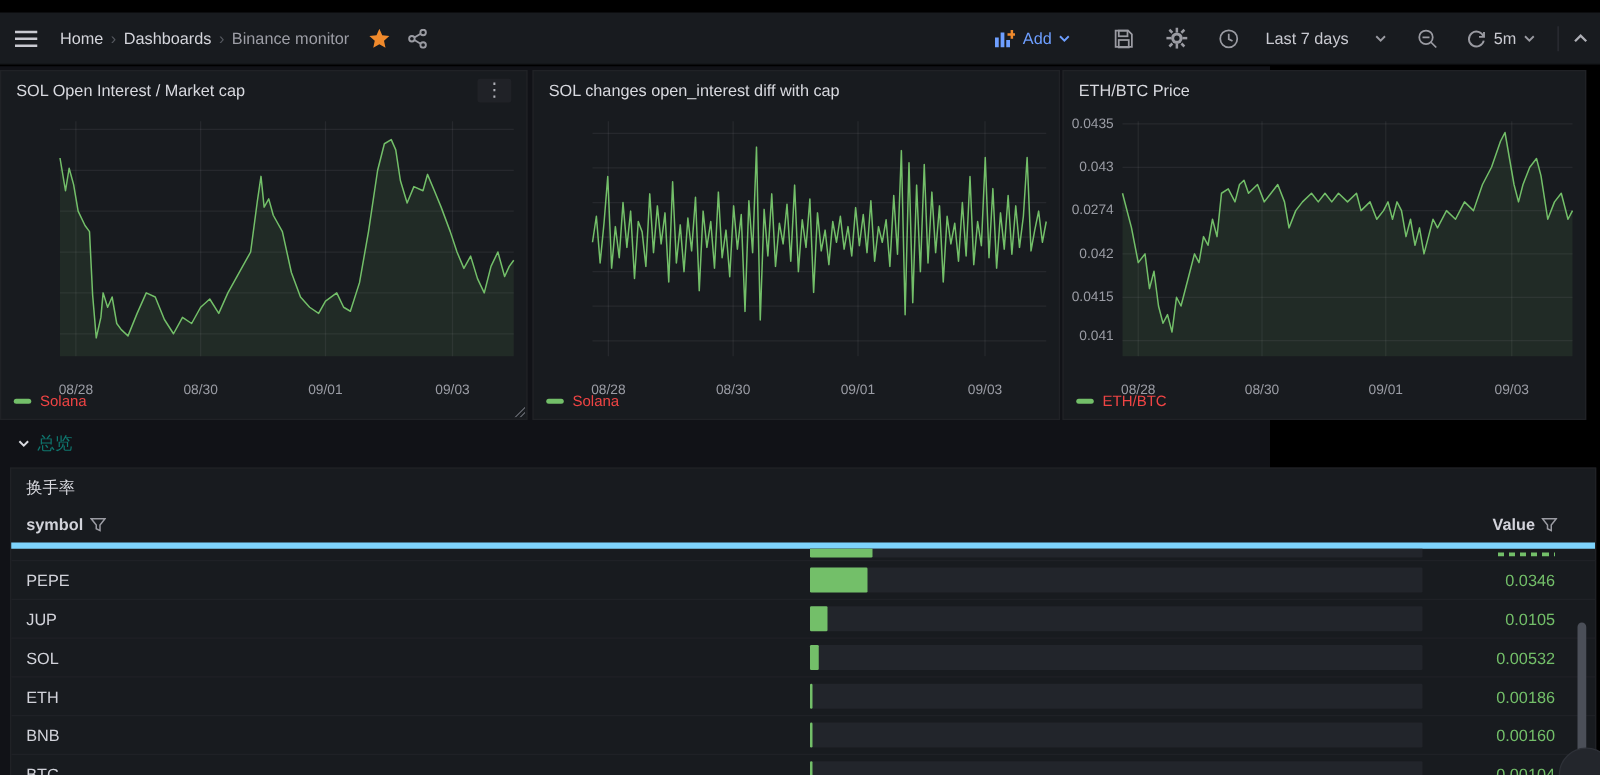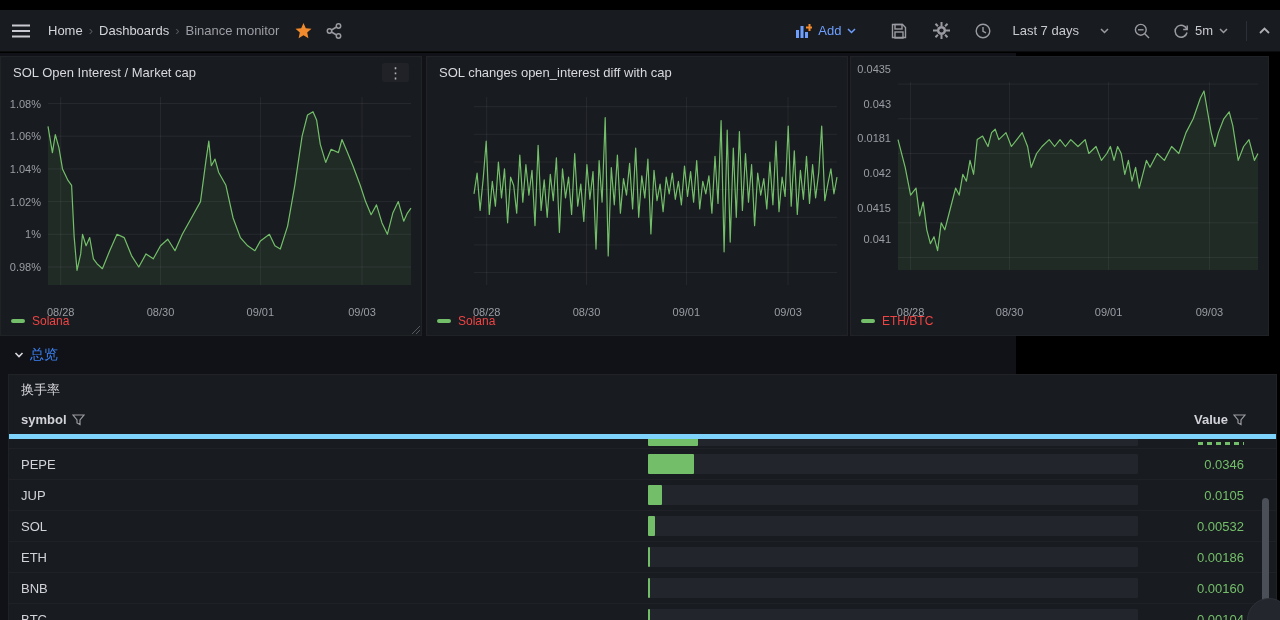--- a/index.html
+++ b/index.html
@@ -36,21 +36,21 @@
   .xlabels { position:absolute; left:47px; right:10px; bottom:28px; height:16px; }
   .xlabels span { position:absolute; font-size:11px; color:#9b9da5; transform:translateX(-50%);margin-top:15px; }
   .legend { position:absolute; left:10px; bottom:5px; height:18px; display:flex; align-items:center; gap:7px; cursor:pointer; }
   .legend .swatch { width:14px; height:4px; border-radius:2px; background:#73bf69; }
   .legend .lbl { font-size:12px; color:#ef4444; }
   .grid { stroke:rgba(204,204,220,0.08); stroke-width:1; }
   .resize-handle { position:absolute; right:1px; bottom:1px; width:10px; height:10px; cursor:nwse-resize;
      background:repeating-linear-gradient(135deg, transparent 0 2px, #55585f 2px 3px); clip-path:polygon(100% 0,100% 100%,0 100%); }
 
   .rowheader { position:absolute; left:14px; top:346px; display:flex; align-items:center; gap:6px; cursor:pointer; }
-  .rowheader .lbl { color:#3b82f6; font-size:14px; font-weight:500; }
+  .rowheader .lbl { color:#0f766e; font-size:14px; font-weight:500; }
 
   .tablepanel { left:8px; top:374px; width:1269px; height:272px; }
   .tp-title { height:30px; display:flex; align-items:center; padding:0 12px; color:#d8d9df; font-size:13px; font-weight:500; flex:none; }
   .thead { height:34px; display:flex; align-items:center; padding:0 12px; flex:none; border-bottom:5px solid #7dd3fc; }
   .thead .col { display:flex; align-items:center; gap:5px; color:#d2d3da; font-size:13px; font-weight:600; cursor:pointer; }
   .thead .col-value { margin-left:auto; padding-right:18px; }
   .tbody { position:relative; flex:1; overflow:hidden; }
   .trow { position:relative; height:31px; display:flex; align-items:center; border-bottom:1px solid #1f2126; }
   .trow .sym { position:absolute; left:12px; color:#d2d3da; font-size:13px; }
   .trow .track { position:absolute; left:639px; width:490px; top:5px; bottom:5px; background:#22252b; border-radius:1px; }
@@ -186,28 +186,20 @@
 </div>
 
 <div class="content">
 
   <div class="panel" style="left:0px; top:3px; width:422px; height:280px;">
     <div class="panel-title-row">
       <span class="panel-title">SOL Open Interest / Market cap</span>
       <span class="kebab">⋮</span>
     </div>
     <div class="chartwrap">
-      <div class="ylabels">
-          <span style="top: 0.53913px;">1.08%</span>
-          <span style="top: 33.2348px;">1.06%</span>
-          <span style="top: 65.9304px;">1.04%</span>
-          <span style="top: 98.6261px;">1.02%</span>
-          <span style="top: 131.322px;">1%</span>
-          <span style="top: 164.017px;">0.98%</span>
-        </div>
       <div class="plot">
           <svg viewBox="0 0 363 188">
             <line class="grid" x1="0" x2="363" y1="6.5" y2="6.5"></line>
             <line class="grid" x1="0" x2="363" y1="39.2" y2="39.2"></line>
             <line class="grid" x1="0" x2="363" y1="71.9" y2="71.9"></line>
             <line class="grid" x1="0" x2="363" y1="104.6" y2="104.6"></line>
             <line class="grid" x1="0" x2="363" y1="137.3" y2="137.3"></line>
             <line class="grid" x1="0" x2="363" y1="170.0" y2="170.0"></line>
             <line class="grid" x1="12.7" x2="12.7" y1="0" y2="188"></line>
             <line class="grid" x1="112.5" x2="112.5" y1="0" y2="188"></line>
@@ -259,25 +251,28 @@
           <span style="left: 313.995px;">09/03</span>
         </div>
       <div class="legend">
         <span class="swatch" style="background: rgb(115, 191, 105);"></span>
         <span class="lbl">Solana</span>
       </div>
     </div>
   </div>
 
   <div class="panel" style="left:850px; top:3px; width:419px; height:280px;">
+    <div class="panel-title-row">
+      <span class="panel-title">ETH/BTC Price</span>
+    </div>
     <div class="chartwrap">
       <div class="ylabels">
           <span style="top: -3.91882px;">0.0435</span>
           <span style="top: 30.7675px;">0.043</span>
-          <span style="top: 65.4539px;">0.0181</span>
+          <span style="top: 65.4539px;">0.0274</span>
           <span style="top: 100.14px;">0.042</span>
           <span style="top: 134.827px;">0.0415</span>
           <span style="top: 166px;">0.041</span>
         </div>
       <div class="plot">
           <svg viewBox="0 0 360 188">
             <line class="grid" x1="0" x2="360" y1="2.1" y2="2.1"></line>
             <line class="grid" x1="0" x2="360" y1="36.8" y2="36.8"></line>
             <line class="grid" x1="0" x2="360" y1="71.5" y2="71.5"></line>
             <line class="grid" x1="0" x2="360" y1="106.1" y2="106.1"></line>

